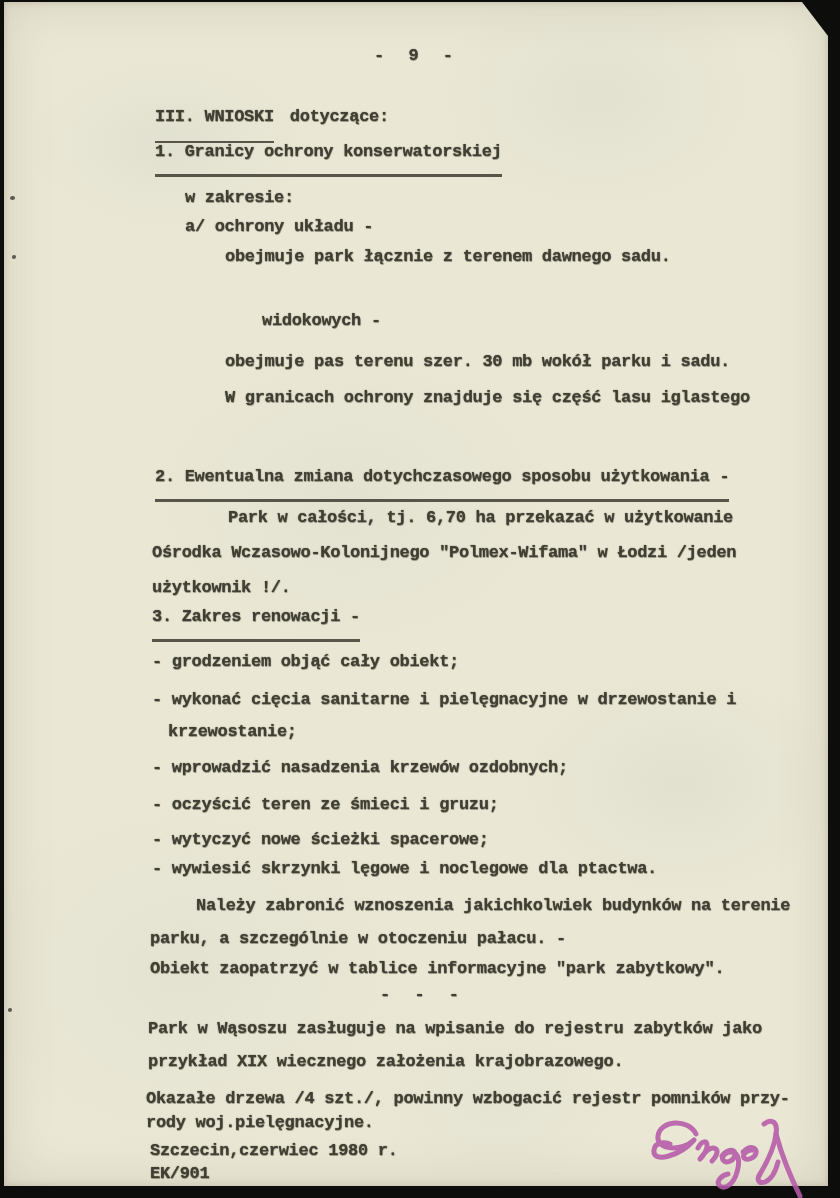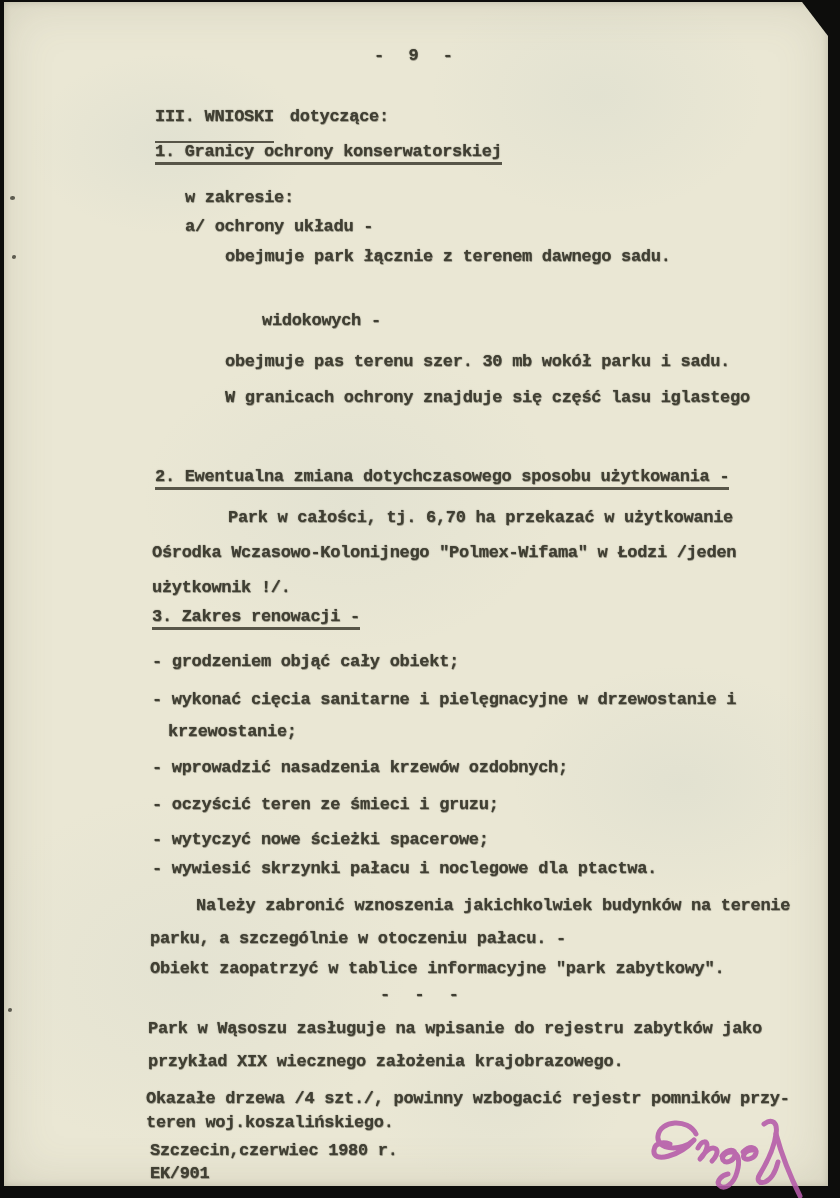--- a/index.html
+++ b/index.html
@@ -27,21 +27,21 @@
   }
   .textlayer{
     position:absolute;inset:0;
     color:#403f33;
     font-size:17px;
     font-weight:bold;
     letter-spacing:-0.3px;
     text-shadow:0 0 1.2px rgba(54,52,40,0.75), 0.4px 0.5px 0.6px rgba(54,52,40,0.35);
   }
   .tl{position:absolute;white-space:pre;line-height:21px;}
-  .ul{display:inline-block;border-bottom:3px solid rgba(62,60,48,0.85);padding-bottom:0;}
+  .ul{display:inline-block;border-bottom:3px solid rgba(62,60,48,0.85);padding-bottom:12px;}
   .ul-thin{display:inline-block;border-bottom:2.5px solid rgba(62,60,48,0.85);padding-bottom:14px;}
   .pagenum{letter-spacing:7px;}
   .sep{letter-spacing:7px;}
   .suffix{margin-left:16px;font-family:Liberation Mono, monospace;}
   .speck{position:absolute;width:5px;height:4px;border-radius:50% 40% 55% 45%;background:#3c3b31;opacity:0.8;}
   .signature{position:absolute;left:642px;top:1112px;width:198px;height:86px;}
   .signature svg{display:block;width:100%;height:100%;}
 </style>
 </head>
 <body>
@@ -74,32 +74,32 @@
   <div class="tl" style="left:152px;top:577px">użytkownik !/.</div>
 
   <div class="tl" style="left:152px;top:606px"><span class="ul">3. Zakres renowacji -</span></div>
 
   <div class="tl" style="left:152px;top:651px">- grodzeniem objąć cały obiekt;</div>
   <div class="tl" style="left:152px;top:689px">- wykonać cięcia sanitarne i pielęgnacyjne w drzewostanie i</div>
   <div class="tl" style="left:168px;top:721px">krzewostanie;</div>
   <div class="tl" style="left:152px;top:757px">- wprowadzić nasadzenia krzewów ozdobnych;</div>
   <div class="tl" style="left:152px;top:794px">- oczyścić teren ze śmieci i gruzu;</div>
   <div class="tl" style="left:152px;top:829px">- wytyczyć nowe ścieżki spacerowe;</div>
-  <div class="tl" style="left:152px;top:858px">- wywiesić skrzynki pałacu i noclegowe dla ptactwa.</div>
+  <div class="tl" style="left:152px;top:858px">- wywiesić skrzynki lęgowe i noclegowe dla ptactwa.</div>
 
   <div class="tl" style="left:196px;top:895px">Należy zabronić wznoszenia jakichkolwiek budynków na terenie</div>
   <div class="tl" style="left:150px;top:928px">parku, a szczególnie w otoczeniu pałacu. -</div>
   <div class="tl" style="left:150px;top:958px">Obiekt zaopatrzyć w tablice informacyjne "park zabytkowy".</div>
 
   <div class="tl sep" style="left:380px;top:984px">- - -</div>
 
   <div class="tl" style="left:148px;top:1018px">Park w Wąsoszu zasługuje na wpisanie do rejestru zabytków jako</div>
   <div class="tl" style="left:148px;top:1051px">przykład XIX wiecznego założenia krajobrazowego.</div>
   <div class="tl" style="left:146px;top:1088px">Okazałe drzewa /4 szt./, powinny wzbogacić rejestr pomników przy-</div>
-  <div class="tl" style="left:146px;top:1112px">teren woj.koszalińskiego.</div>
+  <div class="tl" style="left:146px;top:1112px">rody woj.pielęgnacyjne.</div>
 
   <div class="tl" style="left:150px;top:1140px">Szczecin,czerwiec 1980 r.</div>
   <div class="tl" style="left:150px;top:1163px">EK/901</div>
 
   <div class="signature">
     <svg viewBox="0 0 198 86" xmlns="http://www.w3.org/2000/svg">
       <title>Engel</title>
       <g fill="none" stroke="#b55aa9" stroke-width="5" stroke-linecap="round" stroke-linejoin="round" opacity="0.88">
         <path d="M54 22 C46 6 18 8 16 24 C14 38 40 40 52 28 C38 44 10 52 12 38 C13 30 22 30 28 32"></path>
         <path d="M56 36 C60 28 66 28 65 35 C64 40 60 45 58 47 C64 38 70 34 74 37 C77 40 73 46 70 49"></path>

